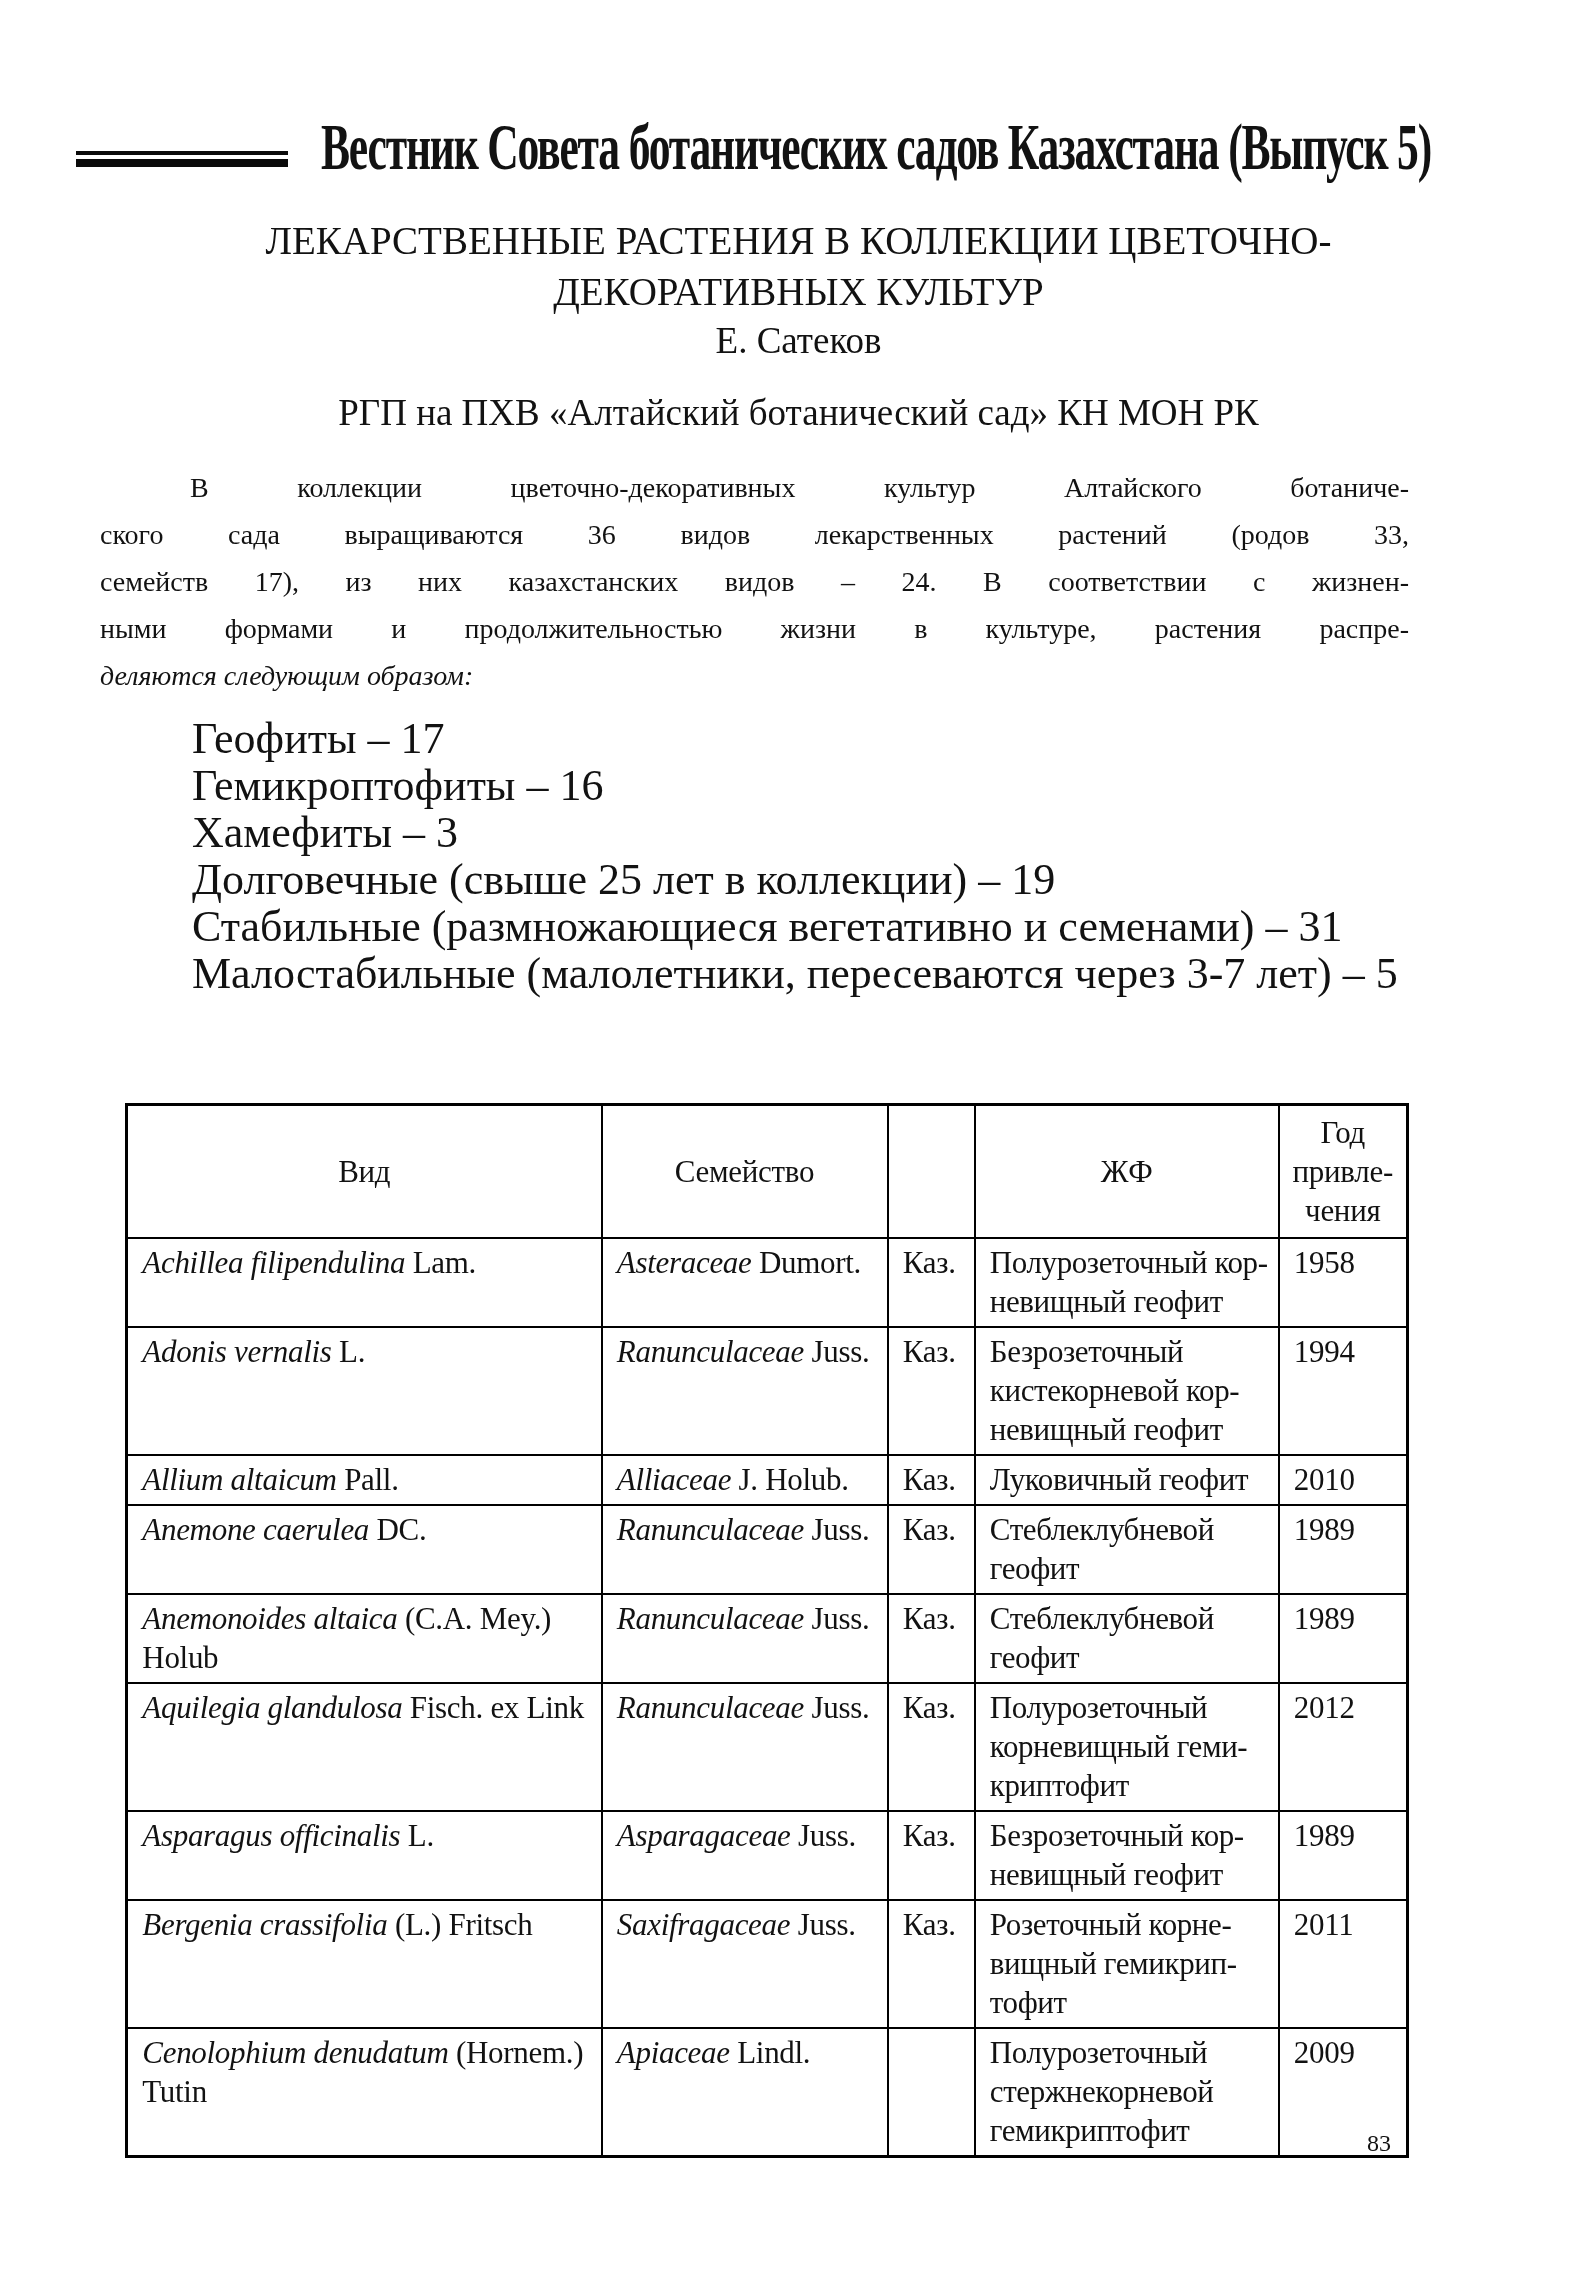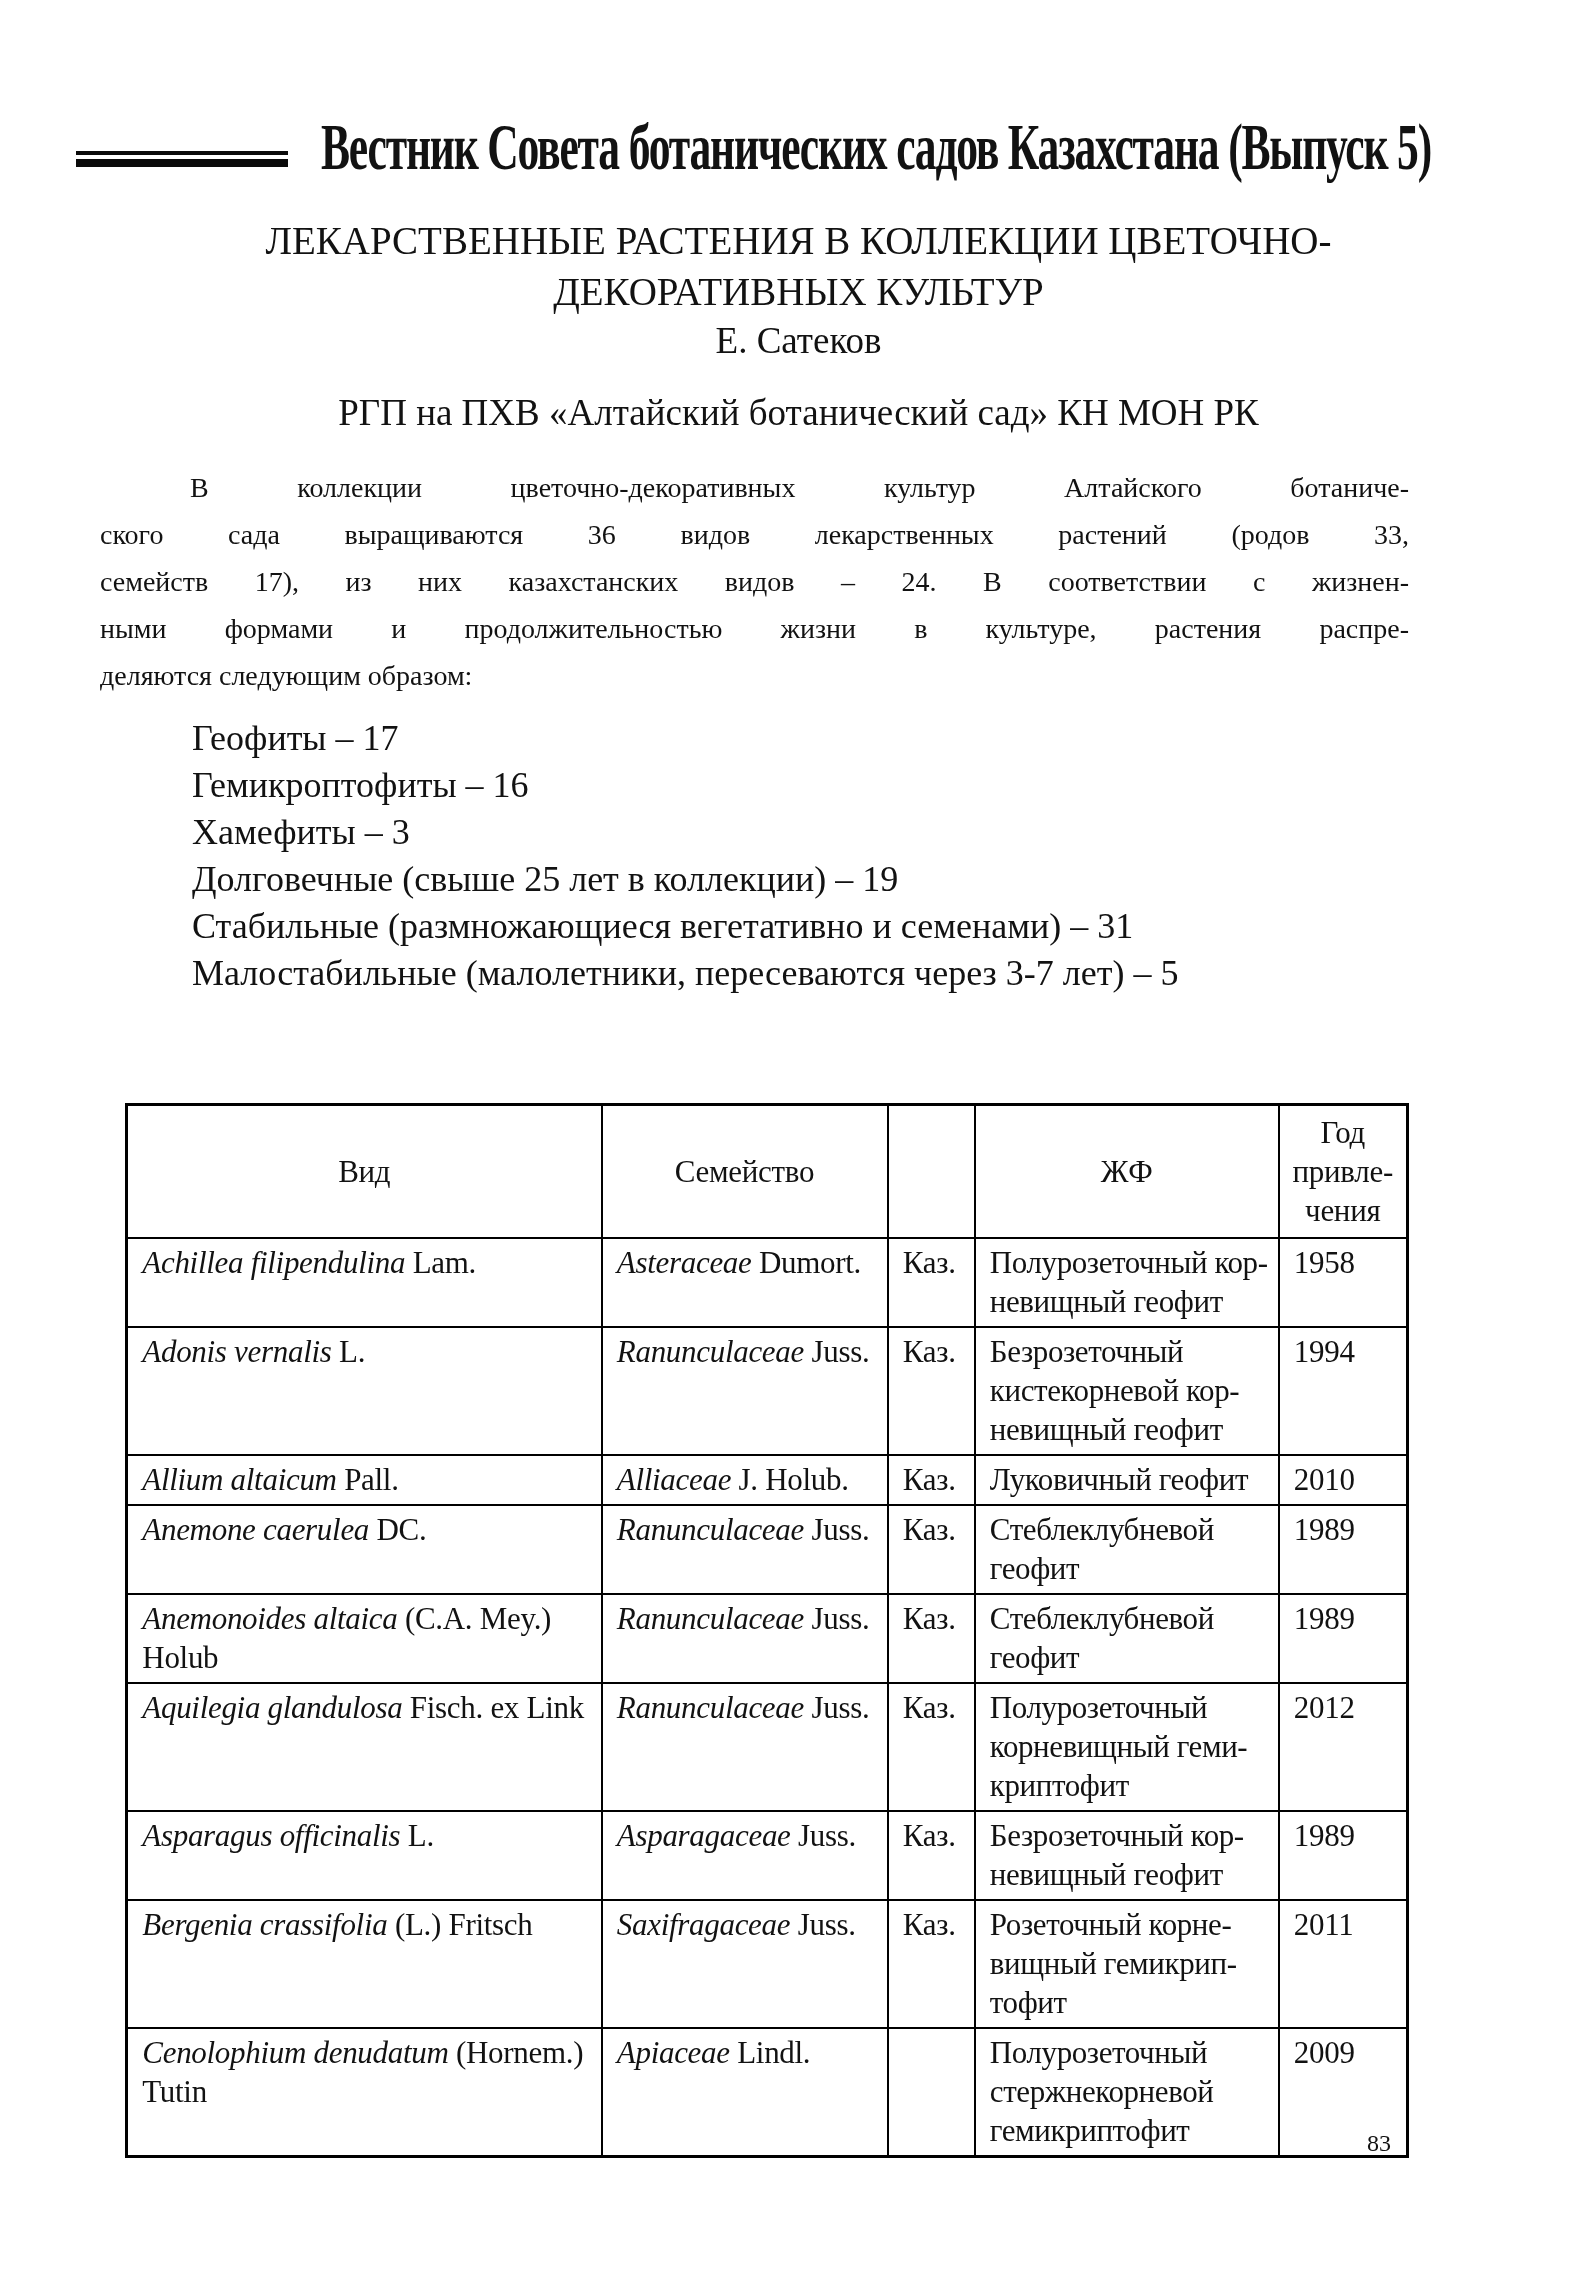--- a/index.html
+++ b/index.html
@@ -40,25 +40,25 @@
     text-align:center; font-size:37px;margin-top:24px;
   }
 
   
   .paragraph {
     position:absolute; left:100px; top:464px; width:1309px;
     font-size:28px; line-height:47px;
   }
   .paragraph .line { text-align:justify; text-align-last:justify; white-space:nowrap; }
   .paragraph .line:first-child { text-indent:90px; }
-  .paragraph .line:last-child { text-align-last:left; }
+  .paragraph .line:last-child { text-align-last:left;font-style:italic; }
 
   .stats-list {
     position:absolute; left:192px; top:715px;
-    font-size:36px; line-height:47px;
+    font-size:44px; line-height:47px;
   }
 
   
   table.plants {
     position:absolute; left:125px; top:1103px;
     width:1281px;
     border-collapse:collapse;
     border:3.6px solid #000;
     font-size:31px; line-height:39px; letter-spacing:-0.3px;
     table-layout:fixed;

